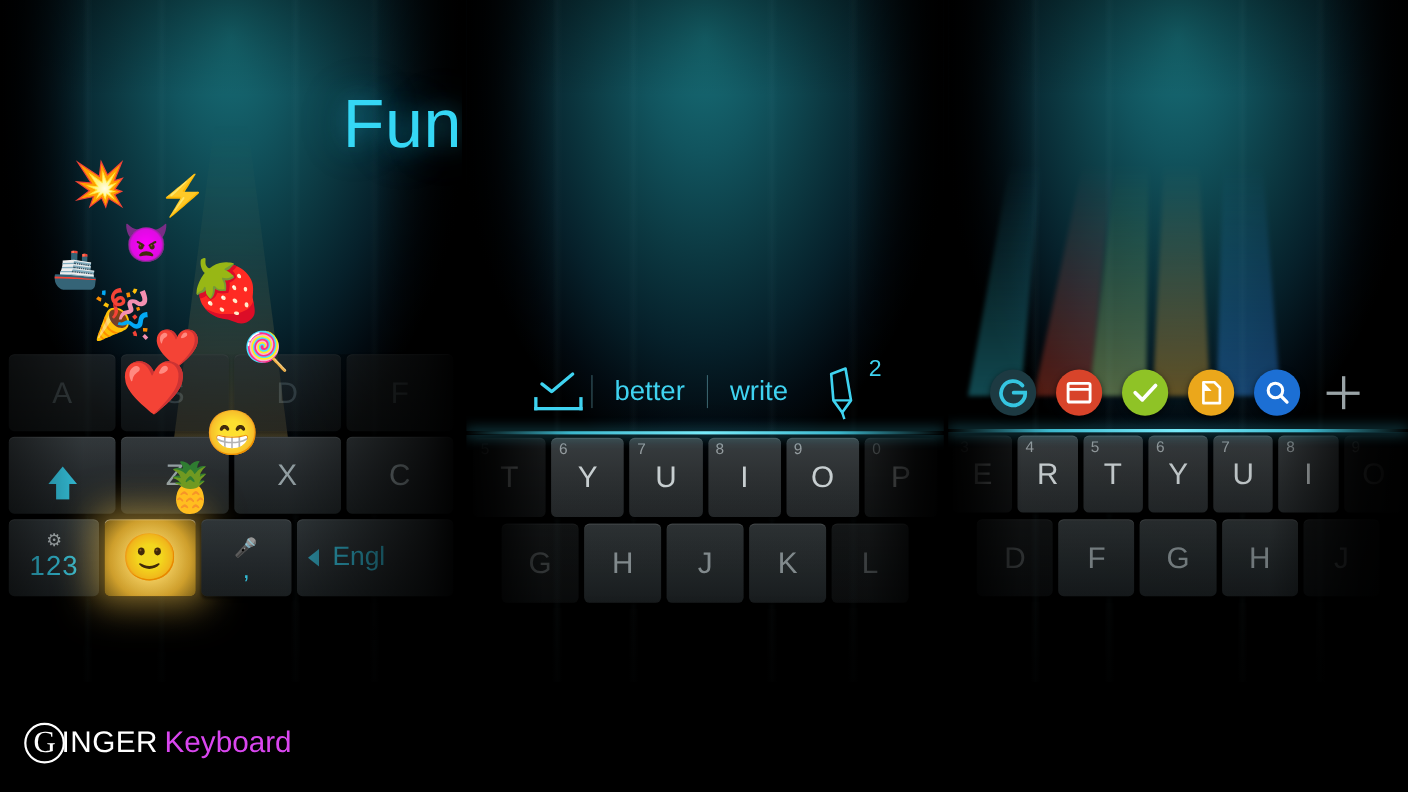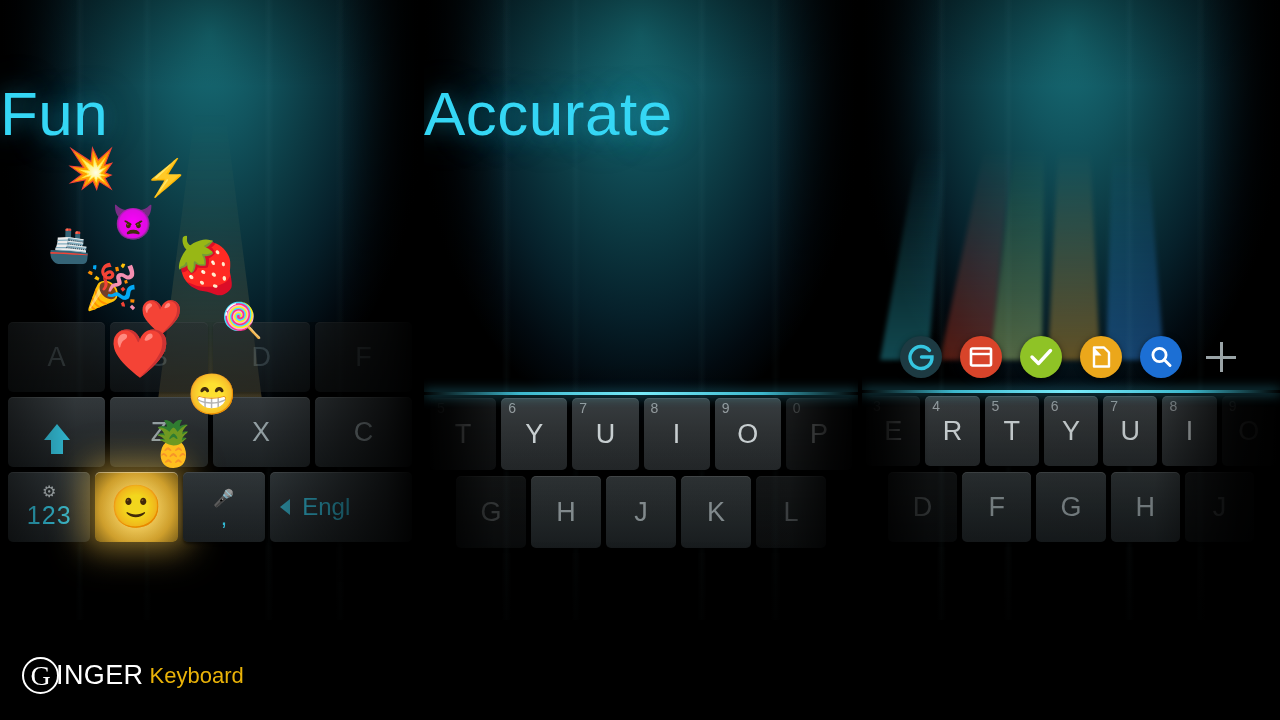--- a/index.html
+++ b/index.html
@@ -29,21 +29,21 @@
       linear-gradient(to right, transparent 63%, rgba(120,200,210,.09) 64%, transparent 65%),
       linear-gradient(to right, transparent 80%, rgba(120,200,210,.07) 81%, transparent 82%);
   }
 
   #panel-fun      { left:0px;   width:420px; }
   #panel-accurate { left:424px; width:434px; }
   #panel-smart    { left:862px; width:418px; }
 
   
   .headline{
-    position:absolute; top:78px; width:100%; text-align:left;
+    position:absolute; top:78px; width:100%; text-align:right;
     font-size:62px; font-weight:400; letter-spacing:.5px;
     color:#35d7f5; text-shadow:0 0 22px rgba(40,200,235,.45), 0 0 46px rgba(30,170,210,.28);
     z-index:6;
   }
 
   
   .kbd{ position:absolute; left:0; width:100%; z-index:3; }
   .krow{ display:flex; gap:5px; }
   .key{
     position:relative; flex:1; height:70px; border-radius:5px;
@@ -142,21 +142,21 @@
 
   
   .bottom-fade{ position:absolute; left:0; bottom:0; width:100%; height:180px; z-index:8; pointer-events:none;
     background:linear-gradient(to bottom, rgba(0,0,0,0) 0%, rgba(0,0,0,.55) 35%, rgba(0,0,0,.92) 72%, #000 100%); }
 
   
   #logo{ position:absolute; left:22px; bottom:26px; display:flex; align-items:center; z-index:20; }
   #logo .gmark{ width:37px; height:37px; border-radius:50%; border:2.5px solid #fff; display:flex;
                 align-items:center; justify-content:center; color:#fff; font-size:28px; font-family:"Liberation Serif",serif; margin-right:-3px;}
   #logo .l1{ color:#fff; font-size:27px; letter-spacing:.4px; }
-  #logo .l2{ color:#eab308; font-size:22px; margin-left:6px; }
+  #logo .l2{ color:#d946ef; font-size:27px; margin-left:6px; }
 </style>
 </head>
 <body>
 
 <div id="stage">
 
   <div class="panel" id="panel-fun">
     <div class="panel-bg"></div>
     <div class="streaks"></div>
 
@@ -212,23 +212,42 @@
         <div class="emo" style="left: 146px; top: 422px; font-size: 44px;">🍍</div>
       </div>
 
     <div class="kbd-veil" style="top:322px;height:260px;background:linear-gradient(to right,rgba(0,0,0,.55) 0%,rgba(0,0,0,.05) 18%,rgba(0,0,0,.05) 62%,rgba(0,0,0,.75) 92%,#000 100%);"></div>
   </div>
 
   <div class="panel" id="panel-accurate">
     <div class="panel-bg"></div>
     <div class="streaks"></div>
 
-    <div class="headline">Accurate</div>
-
-
+
+
+    <div class="sugbar">
+      <div class="tray-icon">
+        <svg class="tck" viewBox="0 0 34 20">
+            <polyline points="3,11 12,18 31,2" fill="none" stroke="#3fd3f0" stroke-width="3" stroke-linecap="round" stroke-linejoin="round"></polyline>
+          </svg>
+        <div class="tray"></div>
+      </div>
+      <div class="sep"></div>
+      <div class="sug">better</div>
+      <div class="sep"></div>
+      <div class="sug">write</div>
+      <div class="pen-wrap">
+        <svg viewBox="0 0 40 52" width="40" height="52">
+          <path d="M9 10 L22 5 L27 34 L19 45 L11 34 Z" fill="none" stroke="#3fd3f0" stroke-width="2.4" stroke-linejoin="round"></path>
+          <path d="M11 34 L27 34" fill="none" stroke="#3fd3f0" stroke-width="2.2"></path>
+          <path d="M19 45 L21 51" fill="none" stroke="#3fd3f0" stroke-width="2.2"></path>
+        </svg>
+        <span class="pen-badge">2</span>
+      </div>
+    </div>
 
     <div class="topline" style="top:392px;"></div>
 
     <div class="kbd" id="acc-kbd">
       <div class="krow row1">
           <div class="key" style="opacity: 0.38;">
             <span class="num">5</span>
             <span>T</span>
           </div>
           <div class="key">

